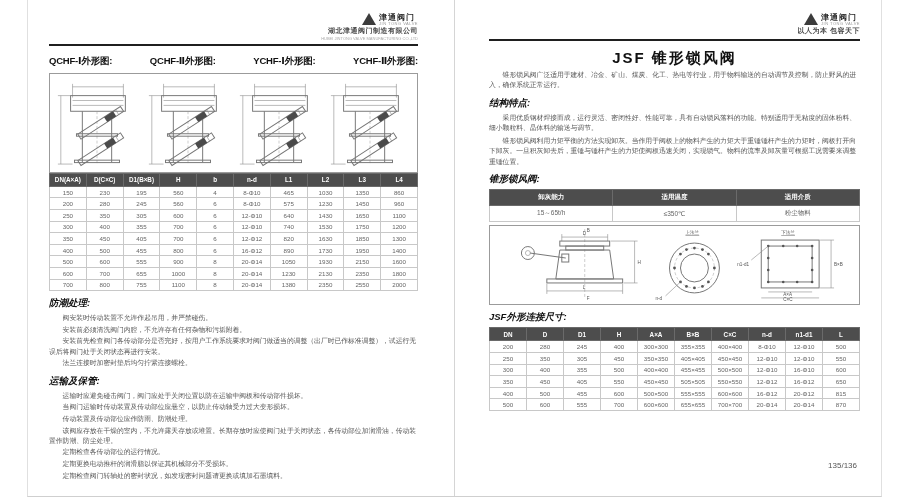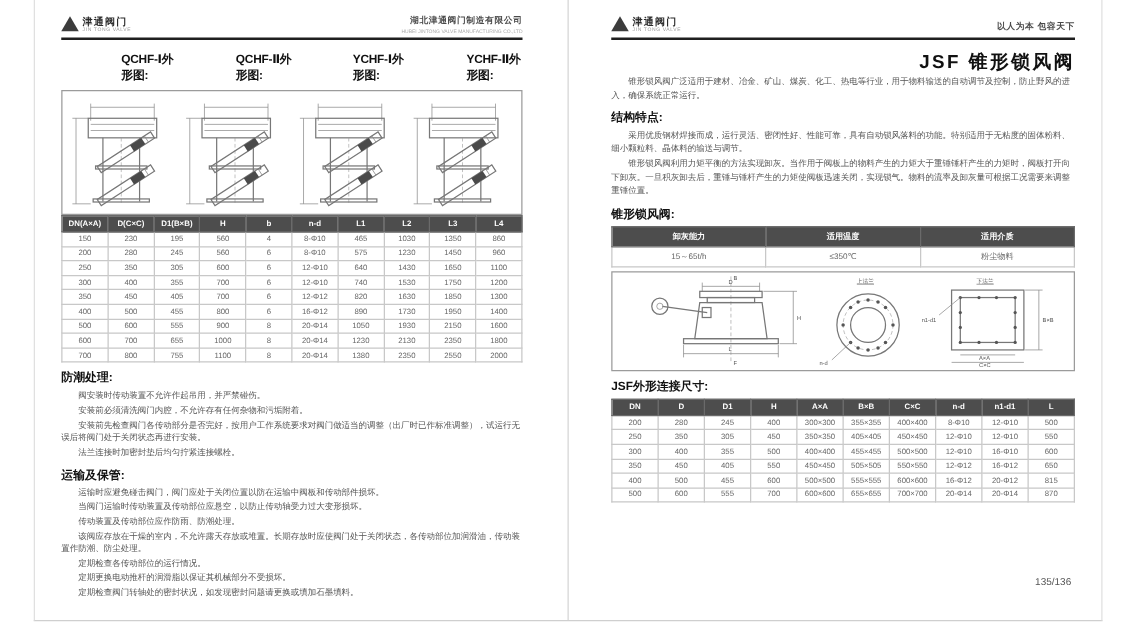--- a/index.html
+++ b/index.html
@@ -6,47 +6,47 @@
   .canvas{position:relative;width:900px;height:500px;background:#fff;overflow:hidden;
           font-family:"Liberation Sans","DejaVu Sans",sans-serif;color:#333;}
   .spread{position:absolute;left:27px;top:0;width:853px;height:496px;
           border-left:1px solid #e0e0e0;border-right:1px solid #e0e0e0;border-bottom:1px solid #cfcfcf;
           display:flex;}
   .page{box-sizing:border-box;height:100%;position:relative;}
   .page-left{width:427px;border-right:1px solid #d5d5d5;padding:0 36px 0 21px;}
   .page-right{width:426px;padding:0 21px 0 34px;}
 
   
-  .pg-header{display:flex;justify-content:space-between;align-items:flex-end;padding-top:13px;}
+  .pg-header{display:flex;justify-content:space-between;align-items:flex-end;padding-top:13px;flex-direction:column;}
   .brand{display:flex;align-items:center;gap:3px;}
   .brand-tri{width:0;height:0;border-left:7px solid transparent;border-right:7px solid transparent;
              border-bottom:12px solid #3c3c3c;margin-bottom:2px;}
   .brand-txt{line-height:1;}
   .brand-cn{font-size:8px;font-weight:bold;color:#2b2b2b;letter-spacing:1px;}
   .brand-en{font-size:4px;color:#9a9a9a;letter-spacing:.5px;}
   .hdr-right{text-align:right;line-height:1.25;}
   .hdr-right .cn{font-size:7px;font-weight:bold;color:#4a4a4a;letter-spacing:.5px;}
   .hdr-right .en{font-size:4px;color:#aaa;}
   .rule{height:2px;background:#1f1f1f;margin-top:3px;}
 
   
   .drawing-titles{display:flex;justify-content:space-between;margin-top:9px;}
-  .drawing-title{font-size:9.5px;font-weight:bold;color:#111;letter-spacing:-0.2px;margin-left:48px;}
+  .drawing-title{font-size:9.5px;font-weight:bold;color:#111;letter-spacing:-0.2px;}
   .drawings-box{margin-top:5px;border:1px solid #9b9b9b;height:96px;display:flex;
                 justify-content:space-around;align-items:center;padding:1px 2px;}
-  .h3{font-size:9.5px;font-weight:bold;color:#111;margin:6px 0 3px 0;}
+  .h3{font-size:9.5px;font-weight:bold;color:#111;margin:6px 0 3px 0;font-style:italic;}
   table.dim{width:100%;border-collapse:collapse;table-layout:fixed;}
   table.dim th{background:#4d4d4d;color:#fff;font-size:6.3px;font-weight:bold;
                border:1px solid #6a6a6a;padding:2.5px 0;text-align:center;}
   table.dim td{font-size:6.2px;color:#666;border:1px solid #c8c8c8;padding:1.8px 0;text-align:center;}
   .para-line{font-size:6.8px;color:#555;line-height:1.5;text-indent:2em;margin:1.5px 0;}
   .para{font-size:6.8px;color:#555;line-height:1.55;text-indent:2em;margin:2px 0;}
 
   
-  .jsf-title{text-align:right;font-size:15px;font-weight:bold;color:#111;
+  .jsf-title{text-align:center;font-size:15px;font-weight:bold;color:#111;
              letter-spacing:2px;margin-top:8px;}
   table.perf{width:100%;border-collapse:collapse;table-layout:fixed;margin-top:2px;}
   table.perf th{background:#4d4d4d;color:#fff;font-size:6.5px;font-weight:bold;
                 border:1px solid #6a6a6a;padding:3px 0;text-align:center;}
   table.perf td{font-size:6.5px;color:#666;border:1px solid #c8c8c8;padding:3px 0;text-align:center;}
   .outline-box{border:1px solid #9b9b9b;height:78px;margin-top:3px;}
   .pagenum{position:absolute;right:24px;bottom:26px;font-size:8px;color:#555;}
 
   svg text{font-family:"Liberation Sans","DejaVu Sans",sans-serif;}
   .dln{stroke:#8a8a8a;stroke-width:.6;fill:none;}

